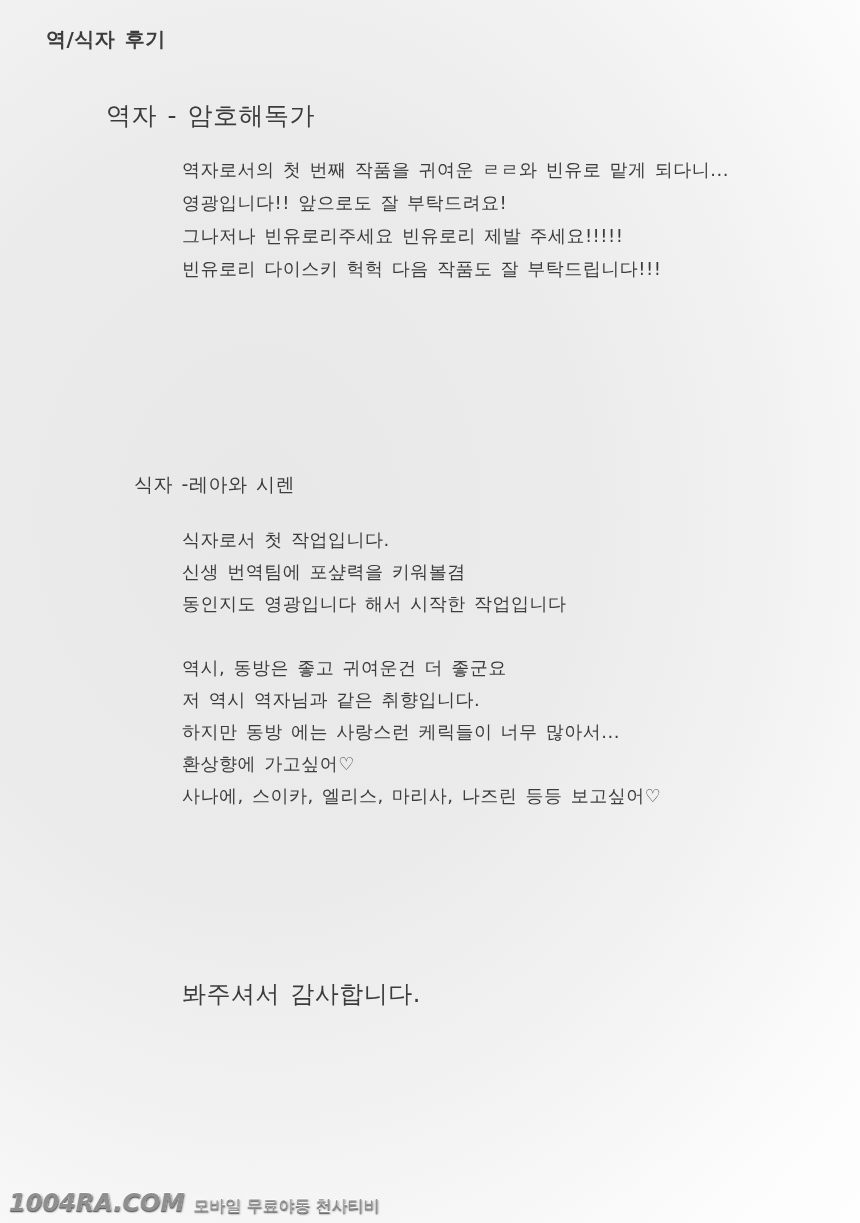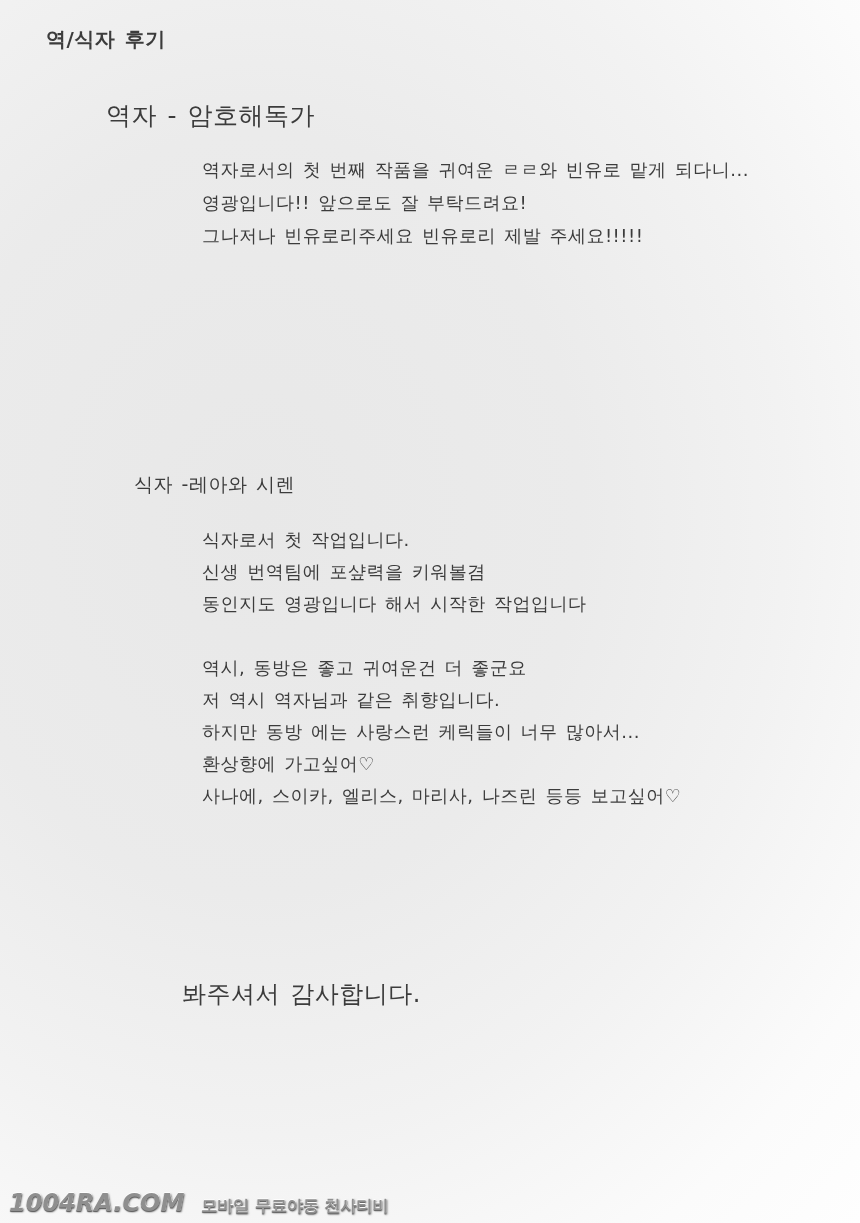--- a/index.html
+++ b/index.html
@@ -47,57 +47,56 @@
     position: absolute;
     left: 182px;
     font-size: 18px;
   }
   .block .line {
     height: 33px;
     line-height: 24px;
     white-space: nowrap;
     letter-spacing: 0.5px;
     word-spacing: 2px;
-    margin-left: 20px;
   }
   .block-32 .line { height: 32px; }
   .b-translator-1 { top: 158px; }
   .b-translator-ps { top: 318px; }
   .b-typesetter-1 { top: 528px; }
   .b-typesetter-2 { top: 656px; }
   .b-typesetter-3 { top: 880px; }
   .closing-line {
     left: 182px;
     top: 978px;
     font-size: 24px;
   }
   .indent { padding-left: 26px; }
   .watermark {
     position: absolute;
     left: 9px;
     bottom: 6px;
     display: flex;
     align-items: baseline;
-    gap: 17px;
+    gap: 9px;
     user-select: none;
   }
   .wm-site {
     font-size: 24px;
     font-weight: bold;
     font-style: italic;
     color: #8f8f8f;
     letter-spacing: 0px;
     text-shadow:
       0 -1px 0 #fdfdfd,
       0 1px 1px #5f5f5f,
       1px 1px 2px #787878;
   }
   .wm-tagline {
     font-size: 16px;
-    font-weight: bold;
+    font-weight: normal;
     color: #909090;
     letter-spacing: 0px;
     text-shadow:
       0 -1px 0 #fdfdfd,
       0 1px 1px #606060,
       1px 1px 2px #7a7a7a;
   }
 </style>
 </head>
 <body>
@@ -105,20 +104,21 @@
 <div class="page">
 
   <div class="txt page-title">역/식자 후기</div>
 
   <div class="txt heading-translator">역자 - 암호해독가</div>
 
   <div class="block b-translator-1">
     <div class="line">역자로서의 첫 번째 작품을 귀여운 ㄹㄹ와 빈유로 맡게 되다니...</div>
     <div class="line">영광입니다!! 앞으로도 잘 부탁드려요!</div>
     <div class="line">그나저나 빈유로리주세요 빈유로리 제발 주세요!!!!!</div>
+    <div class="line">빈유로리 다이스키 헉헉 다음 작품도 잘 부탁드립니다!!!</div>
   </div>
 
 
   <div class="txt heading-typesetter">식자 -레아와 시렌</div>
 
   <div class="block block-32 b-typesetter-1">
     <div class="line">식자로서 첫 작업입니다.</div>
     <div class="line">신생 번역팀에 포샾력을 키워볼겸</div>
     <div class="line">동인지도 영광입니다 해서 시작한 작업입니다</div>
   </div>

